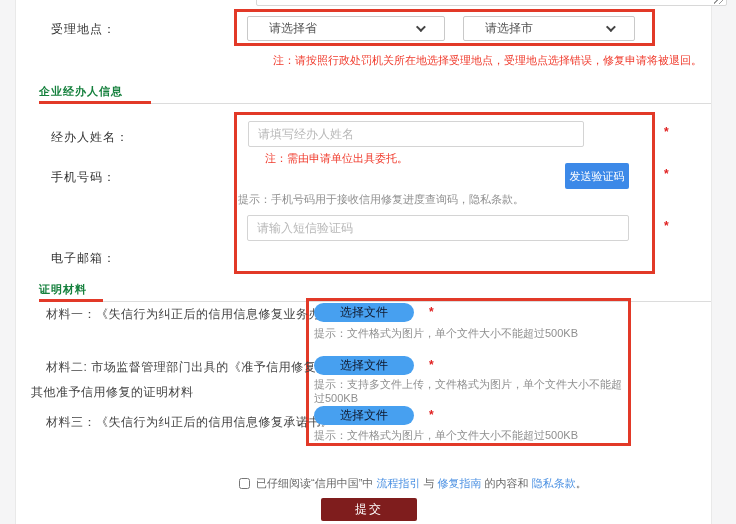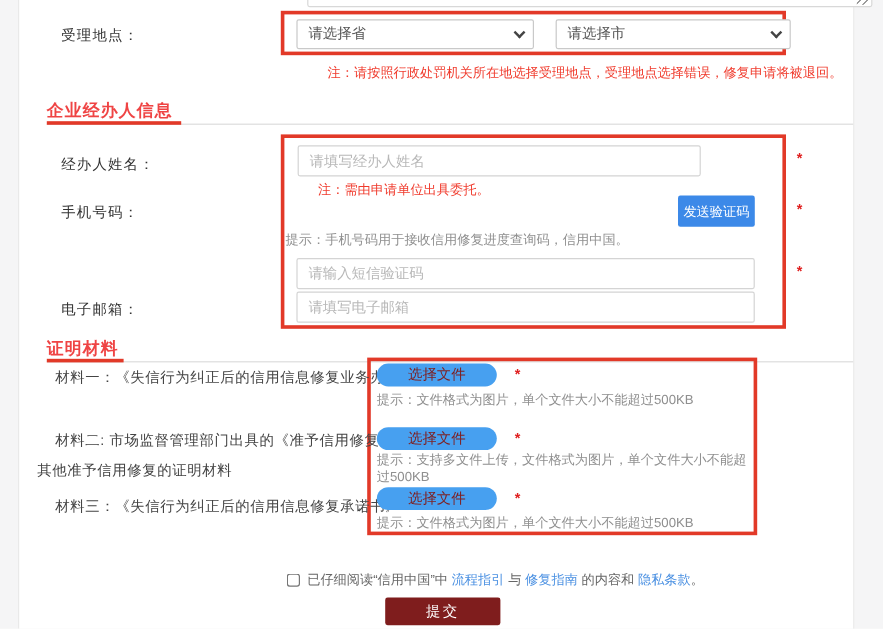--- a/index.html
+++ b/index.html
@@ -14,56 +14,56 @@
     background:#ffffff; border-left:1px solid #e9e9e9; border-right:1px solid #e9e9e9;
   }
   .abs { position:absolute; }
   .lbl { font-size:12px; color:#333; letter-spacing:1px; }
   .note-red { font-size:11px; color:#f03b2d;margin-left:27px; }
   .hint { font-size:11px; color:#8f8f8f; }
   .req { font-size:12px; color:#e02020; font-weight:bold; }
 
   .red-box { border:3px solid #e23928; pointer-events:none; }
 
-  .section-title { font-size:14px; font-weight:bold; color:#ef4444; letter-spacing:1px; }
+  .section-title { font-size:11px; font-weight:bold; color:#15803d; letter-spacing:1px; }
   .section-line { height:1px; background:#dcdcdc; }
   .section-underline { height:3px; background:#e23928; }
 
   .textarea-stub {
     left:240px; top:-22px; width:471px; height:28px;
     border:1px solid #d8d8d8; border-radius:2px; background:#fff;
   }
   .resize-grip {
     position:absolute; right:2px; bottom:1px; width:10px; height:7px;
     background:repeating-linear-gradient(135deg,#9a9a9a 0 1px,transparent 1px 4px);
   }
 
   .sel {
     background:#fff; border:1px solid #c9c9c9; border-radius:2px;
     display:flex; align-items:center; justify-content:space-between;
-    padding:0 9px; font-size:12px; color:#555; height:25px; cursor:pointer;
+    padding:0 21px; font-size:12px; color:#555; height:25px; cursor:pointer;
   }
   .chevron {
     width:7px; height:7px; border-right:2px solid #444; border-bottom:2px solid #444;
     transform:rotate(45deg) translateY(-2px); flex:0 0 auto;
   }
 
   .txt {
     border:1px solid #d4d4d4; border-radius:2px; height:26px; width:100%;
     font-size:12px; color:#333; padding:0 9px; outline:none; background:#fff;
     font-family:inherit;
   }
   .txt::placeholder { color:#b8b8b8; }
 
   .btn-send {
     background:#3c89e8; color:#fff; border:none; border-radius:2px;
     font-size:11px; height:26px; width:64px; cursor:pointer; font-family:inherit;
   }
   .pill {
-    background:#47a0f0; color:#7f1d1d; border:none; border-radius:10px;
+    background:#47a0f0; color:#0f172a; border:none; border-radius:10px;
     font-size:12px; height:19px; width:100px; cursor:pointer; font-family:inherit;
   }
   .mat-label { font-size:12px; color:#444; letter-spacing:0.5px; }
 
   .agree { font-size:11px; color:#666; }
   .agree a { color:#4a90e2; text-decoration:none; cursor:pointer; }
   .cbx { width:11px; height:11px; accent-color:#fff; }
 
   .btn-submit {
     background:#7f1d1d; color:#fff; border:none; border-radius:2px;
@@ -81,48 +81,47 @@
   </div>
 
   <span class="abs lbl" style="left:35px; top:21px;">受理地点：</span>
 
   <div class="abs red-box" style="left:218px; top:9px; width:421px; height:37px;"></div>
 
   <div class="abs sel" style="left:231px; top:16px; width:198px;">
     <span>请选择省</span>
     <span class="chevron"></span>
   </div>
-  <div class="abs sel" style="left:447px; top:16px; width:196px;">
+  <div class="abs sel" style="left:447px; top:16px; width:172px;">
     <span>请选择市</span>
     <span class="chevron"></span>
   </div>
 
   <span class="abs note-red" style="left:230px; top:53px;">注：请按照行政处罚机关所在地选择受理地点，受理地点选择错误，修复申请将被退回。</span>
 
   <span class="abs section-title" style="left:23px; top:84px;">企业经办人信息</span>
   <div class="abs section-line" style="left:23px; top:103px; width:672px;"></div>
   <div class="abs section-underline" style="left:23px; top:101px; width:112px;"></div>
 
   <div class="abs red-box" style="left:218px; top:112px; width:421px; height:162px;"></div>
 
   <span class="abs lbl" style="left:35px; top:129px;">经办人姓名：</span>
   <input class="abs txt" style="left: 232px; top: 121px; width: 336px;" placeholder="请填写经办人姓名">
   <span class="abs req" style="left:648px; top:125px;">*</span>
   <span class="abs note-red" style="left:222px; top:151px;">注：需由申请单位出具委托。</span>
 
   <span class="abs lbl" style="left:35px; top:169px;">手机号码：</span>
   <button class="abs btn-send" style="left:549px; top:163px;">发送验证码</button>
   <span class="abs req" style="left:648px; top:167px;">*</span>
-  <span class="abs hint" style="left:222px; top:192px;">提示：手机号码用于接收信用修复进度查询码，信用中国。</span>
+  <span class="abs hint" style="left:222px; top:192px;">提示：手机号码用于接收信用修复进度查询码，隐私条款。</span>
 
   <input class="abs txt" style="left: 231px; top: 215px; width: 382px;" placeholder="请输入短信验证码">
   <span class="abs req" style="left:648px; top:219px;">*</span>
 
   <span class="abs lbl" style="left:35px; top:250px;">电子邮箱：</span>
-  <input class="abs txt" style="left: 231px; top: 243px; width: 382px;" placeholder="请填写电子邮箱">
 
   <span class="abs section-title" style="left:23px; top:282px;">证明材料</span>
   <div class="abs section-line" style="left:23px; top:301px; width:672px;"></div>
   <div class="abs section-underline" style="left:23px; top:299px; width:64px;"></div>
 
   <div class="abs red-box" style="left:290px; top:298px; width:325px; height:148px;"></div>
 
   <span class="abs mat-label" style="left:30px; top:306px;">材料一：《失信行为纠正后的信用信息修复业务办理授权委托书》</span>
   <button class="abs pill" style="left:298px; top:303px;">选择文件</button>
   <span class="abs req" style="left:413px; top:305px;">*</span>

